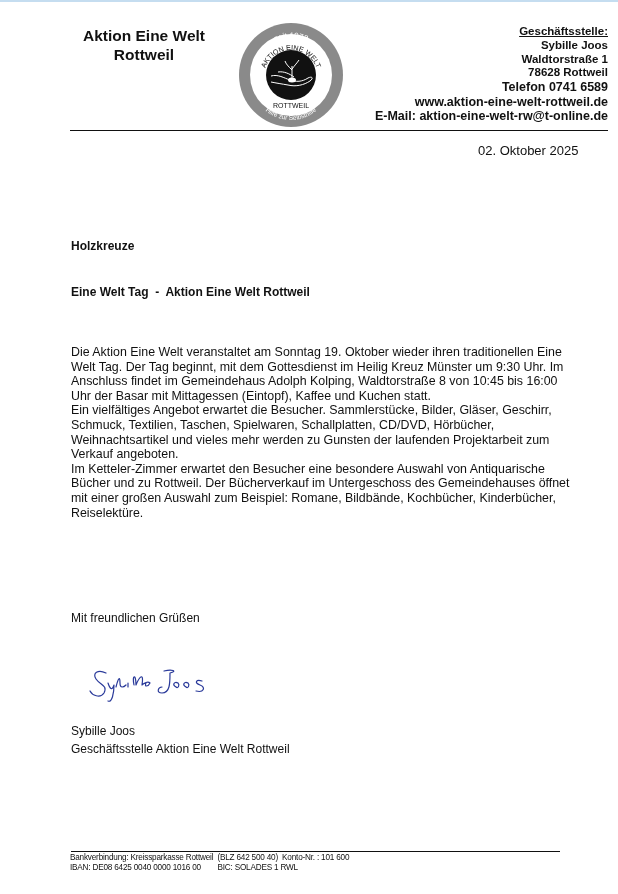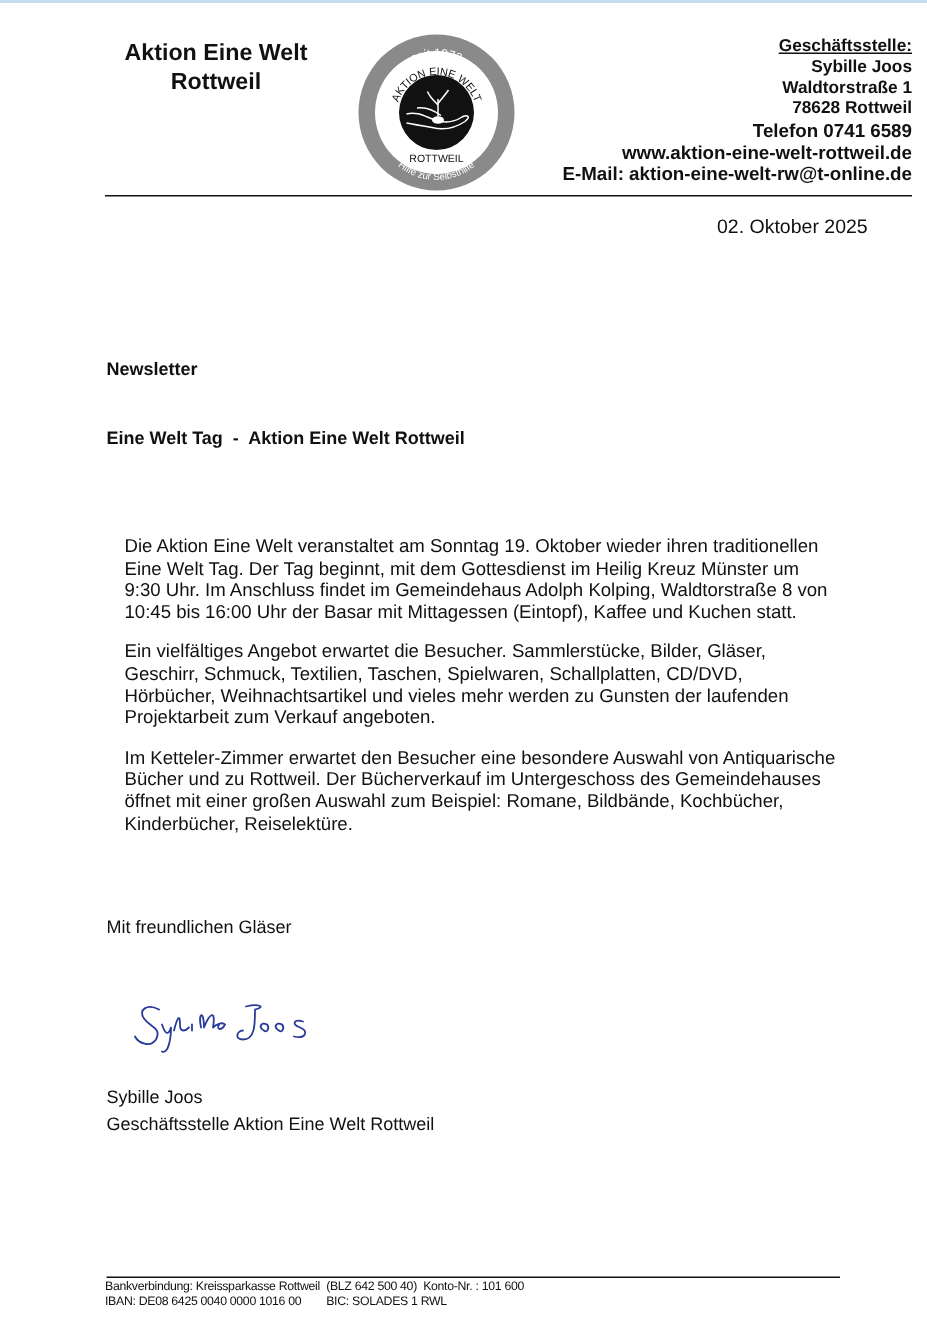--- a/index.html
+++ b/index.html
@@ -79,21 +79,21 @@
     }
     .body-text {
       position: absolute;
       left: 71px; top: 345px;
       width: 500px;
       font-size: 12.4px;
       line-height: 14.6px;
       color: #111;
     }
     .body-text p {
-      margin: 12px;
+      margin: 0;
     }
     .greeting {
       position: absolute;
       left: 71px; top: 611px;
       font-size: 12px;
     }
     .signature {
       position: absolute;
       left: 86px; top: 663px;
       width: 140px; height: 44px;
@@ -176,31 +176,31 @@
   <div>78628 Rottweil</div>
   <div class="big">Telefon 0741 6589</div>
   <div class="big">www.aktion-eine-welt-rottweil.de</div>
   <div class="big">E-Mail: aktion-eine-welt-rw@t-online.de</div>
 </div>
 
 <div class="header-rule"></div>
 
 <div class="date">02. Oktober 2025</div>
 
-<div class="doc-kind">Newsletter</div>
+<div class="doc-kind">Holzkreuze</div>
 
 <div class="subject">Eine Welt Tag  -  Aktion Eine Welt Rottweil</div>
 
 <div class="body-text">
   <p>Die Aktion Eine Welt veranstaltet am Sonntag 19. Oktober wieder ihren traditionellen Eine Welt Tag. Der Tag beginnt, mit dem Gottesdienst im Heilig Kreuz Münster um 9:30 Uhr.  Im Anschluss findet im Gemeindehaus Adolph Kolping, Waldtorstraße 8 von 10:45 bis 16:00 Uhr der Basar mit Mittagessen (Eintopf), Kaffee und Kuchen statt.</p>
   <p>Ein vielfältiges Angebot erwartet die Besucher. Sammlerstücke, Bilder, Gläser, Geschirr, Schmuck, Textilien, Taschen, Spielwaren, Schallplatten, CD/DVD, Hörbücher, Weihnachtsartikel und vieles mehr werden zu Gunsten der laufenden Projektarbeit zum Verkauf angeboten.</p>
   <p>Im Ketteler-Zimmer erwartet den Besucher eine besondere Auswahl von Antiquarische Bücher und zu Rottweil. Der Bücherverkauf im Untergeschoss des Gemeindehauses öffnet mit einer großen Auswahl zum Beispiel: Romane, Bildbände, Kochbücher, Kinderbücher, Reiselektüre.</p>
 </div>
 
-<div class="greeting">Mit freundlichen Gläser</div>
+<div class="greeting">Mit freundlichen Grüßen</div>
 
 <svg class="signature" viewBox="0 0 140 44">
   <g fill="none" stroke="#2a3a9a" stroke-width="1.2" stroke-linecap="round" stroke-linejoin="round">
     <path d="M 20 10 C 12 6, 6 10, 10 16 C 14 22, 22 22, 18 30 C 14 36, 6 32, 4 28"></path>
     <path d="M 22 20 C 24 26, 26 28, 28 22 C 28 30, 26 40, 22 38"></path>
     <path d="M 30 24 C 32 16, 34 12, 34 20 C 34 26, 38 24, 40 22"></path>
     <path d="M 42 20 L 42 24"></path>
     <path d="M 48 22 C 46 12, 50 10, 50 22 C 54 12, 58 10, 56 22 C 58 20, 62 18, 64 20 C 62 24, 58 24, 60 20"></path>
     <path d="M 78 8 C 86 6, 92 8, 84 10 C 84 20, 84 30, 76 30 C 70 30, 72 24, 76 24"></path>
     <path d="M 90 24 C 86 22, 88 18, 92 20 C 94 22, 92 26, 90 24"></path>

